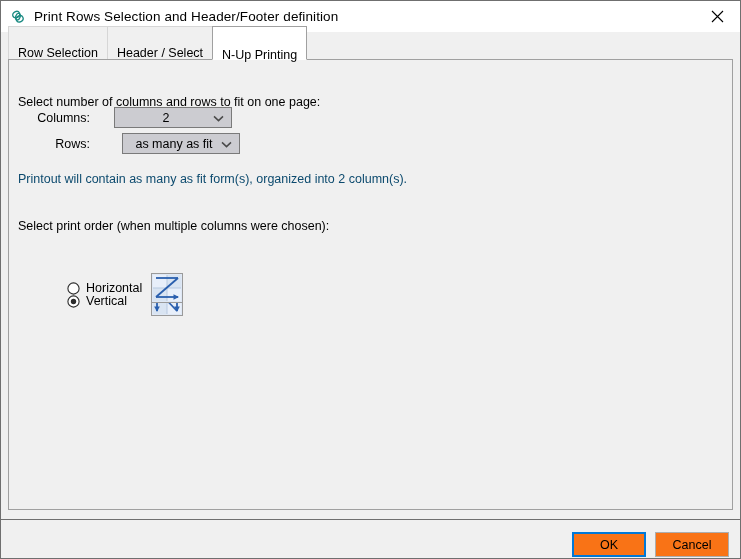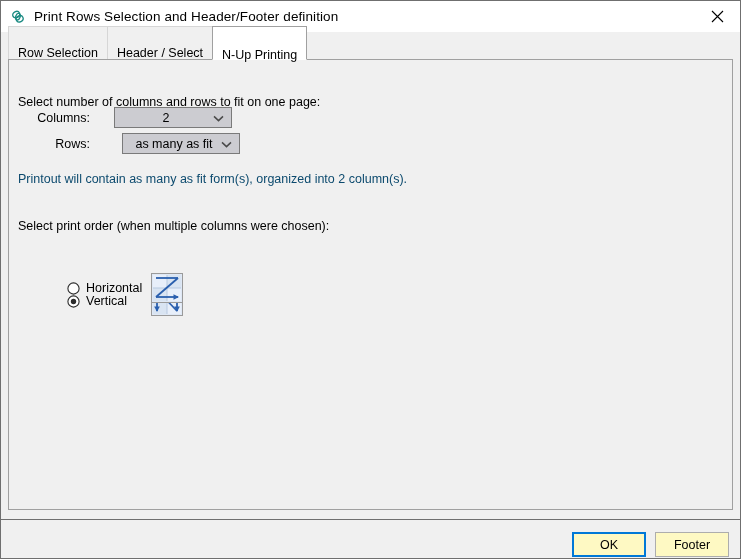--- a/index.html
+++ b/index.html
@@ -241,21 +241,21 @@
   .btn-bar {
     position: absolute;
     right: 11px;
     top: 12px;
     display: flex;
     gap: 9px;
   }
   .btn {
     width: 74px;
     height: 25px;
-    background: #fef9c3;
+    background: #f97316;
     border: 1px solid #adadad;
     box-sizing: border-box;
     font-family: "Liberation Sans", sans-serif;
     font-size: 12.5px;
     color: #000000;
     display: flex;
     align-items: center;
     justify-content: center;
     cursor: default;
   }
@@ -389,18 +389,18 @@
 
     </div>
   </div>
 
   <div class="footer">
     <div class="btn-bar">
       <div class="btn default">
         <span>OK</span>
       </div>
       <div class="btn">
-        <span>Footer</span>
+        <span>Cancel</span>
       </div>
     </div>
   </div>
 
 </div>
 
 </body></html>

